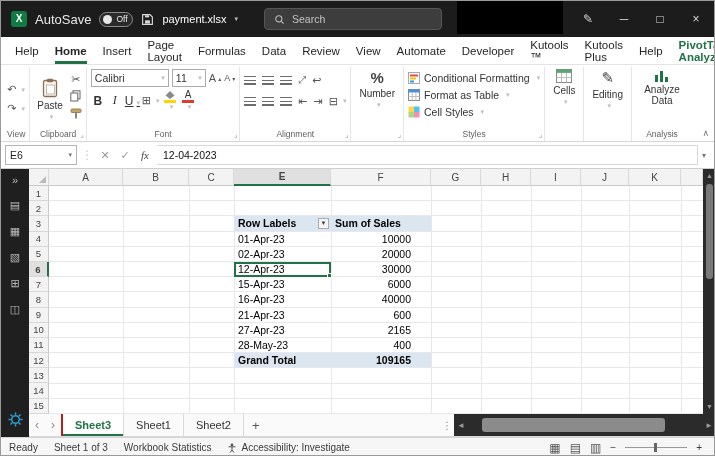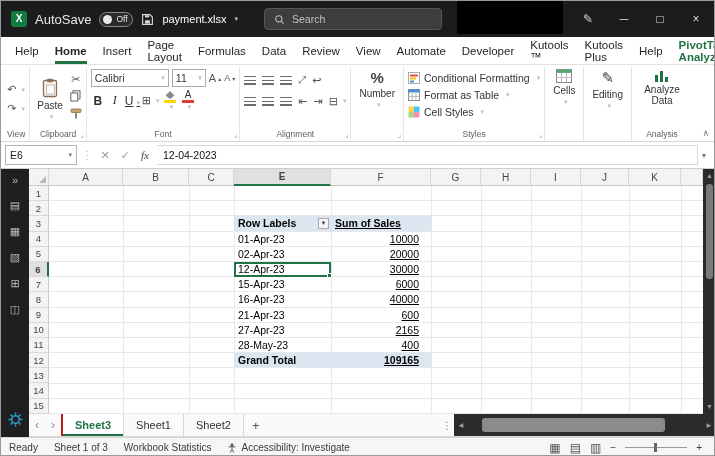--- a/index.html
+++ b/index.html
@@ -91,21 +91,21 @@
     font-size:9.5px; color:#444; display:flex; align-items:center; justify-content:center; }
   .rh.sel { background:#e0e0e0; border-right:2px solid #217346; font-weight:bold; }
   .cells { position:absolute; left:20px; top:0; right:0; bottom:0;
     background:repeating-linear-gradient(to bottom,#ffffff 0 14.2px,#e6e8ec 14.2px 15.2px); }
   .vline { position:absolute; top:0; bottom:0; width:1px; background:#e6e8ec; }
   
   .pivot { position:absolute; left:185px; top:30.4px; width:197px; font-size:10.5px; color:#000; }
   .pr { display:flex; height:15.2px; }
   .pc { display:flex; align-items:center; border-bottom:1px solid #e6e8ec; }
   .pc.l { width:97px; padding-left:4px; }
-  .pc.v { width:100px; justify-content:flex-end; padding-right:12px;text-decoration:underline; }
+  .pc.v { width:100px; justify-content:flex-end; padding-right:20px; }
   .pr.fill .pc { background:#dce6f1; font-weight:bold; }
   .filterbtn { margin-left:auto; margin-right:2px; width:11px; height:11px; border:1px solid #ababab;
     background:#f5f5f5; font-size:6px; color:#444; display:flex; align-items:center; justify-content:center; }
   .activecell { position:absolute; left:185px; top:76px; width:97px; height:15.2px;
     border:2px solid #217346; pointer-events:none; }
   .fillhandle { position:absolute; right:-3px; bottom:-3px; width:5px; height:5px; background:#217346; border:1px solid #fff; }
   
   .vscroll { position:absolute; left:702px; top:168px; width:13px; height:245px; background:#2b2b2b;
     display:flex; flex-direction:column; align-items:center; padding:2px 0; }
   .vscroll .arr { color:#9a9a9a; font-size:7px; line-height:10px; }

